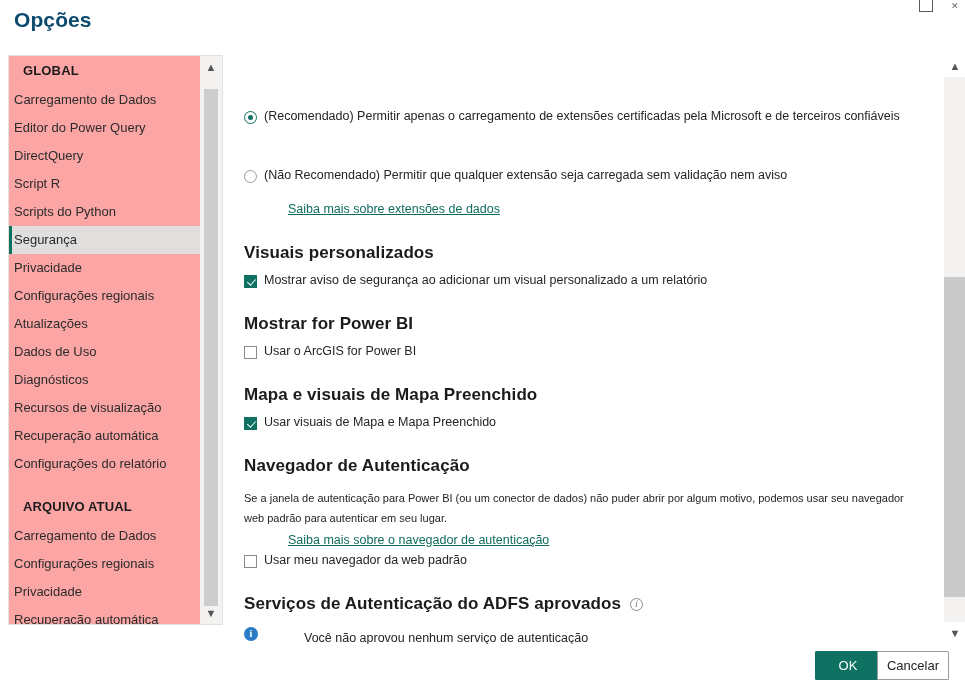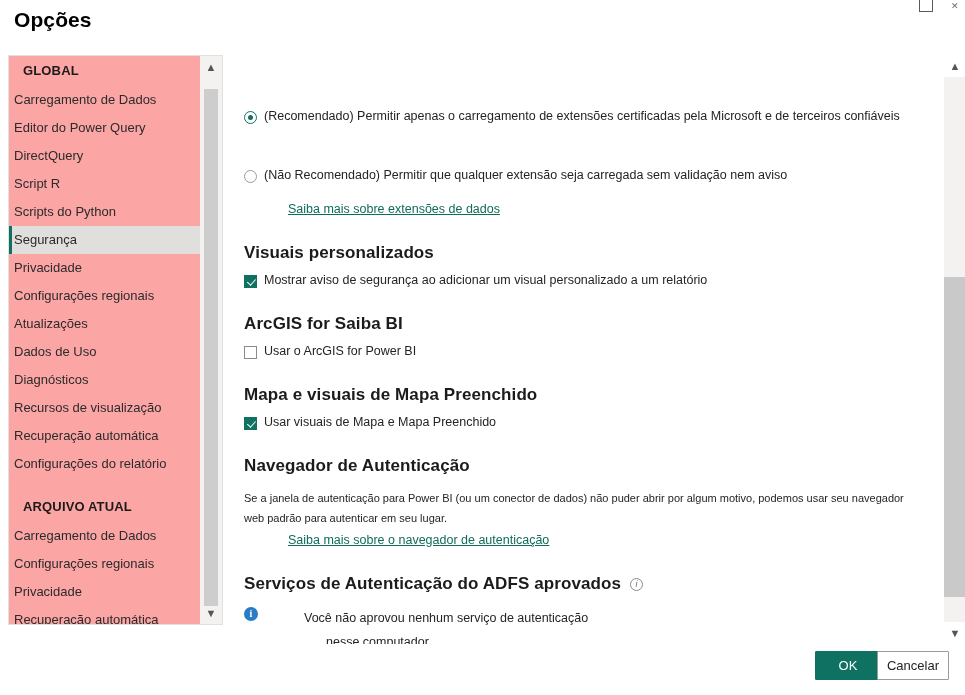--- a/index.html
+++ b/index.html
@@ -32,21 +32,21 @@
     position: absolute; left: 66px; top: 3px;
     width: 7px; height: 7px;
     color: #6b6b6b; font-size: 9px; line-height: 7px;
   }
 
   
   .page-title {
     position: absolute;
     left: 14px; top: 8px;
     font-size: 21px;
-    color: #000000;
+    color: #0c4a6e;
     font-weight: 600;
     letter-spacing: 0.1px;
   }
 
   
   .nav-panel {
     position: absolute;
     left: 8px; top: 55px;
     width: 215px; height: 570px;
     background: #fca5a5;
@@ -403,36 +403,40 @@
       <div class="link-row">
         <span class="link">Saiba mais sobre extensões de dados</span>
       </div>
 
       <div class="section-title">Visuais personalizados</div>
       <div class="check-row">
         <span class="checkbox checked"></span>
         <span class="check-label">Mostrar aviso de segurança ao adicionar um visual personalizado a um relatório</span>
       </div>
 
-      <div class="section-title">ArcGIS for Saiba BI</div>
+      <div class="section-title">Mostrar for Power BI</div>
       <div class="check-row">
         <span class="checkbox"></span>
         <span class="check-label">Usar o ArcGIS for Power BI</span>
       </div>
 
       <div class="section-title">Mapa e visuais de Mapa Preenchido</div>
       <div class="check-row">
         <span class="checkbox checked"></span>
         <span class="check-label">Usar visuais de Mapa e Mapa Preenchido</span>
       </div>
 
       <div class="section-title">Navegador de Autenticação</div>
       <p class="para">Se a janela de autenticação para Power BI (ou um conector de dados) não puder abrir por algum motivo, podemos usar seu navegador web padrão para autenticar em seu lugar.</p>
       <div>
         <span class="link">Saiba mais sobre o navegador de autenticação</span>
+      </div>
+      <div class="check-row" style="margin-top:5px">
+        <span class="checkbox"></span>
+        <span class="check-label">Usar meu navegador da web padrão</span>
       </div>
 
       <div class="section-title with-info">
         <span>Serviços de Autenticação do ADFS aprovados</span>
         <span class="info-outline"></span>
       </div>
       <div class="info-msg">
         <span class="info-filled"></span>
         <span class="info-text">
           <span>Você não aprovou nenhum serviço de autenticação</span>

